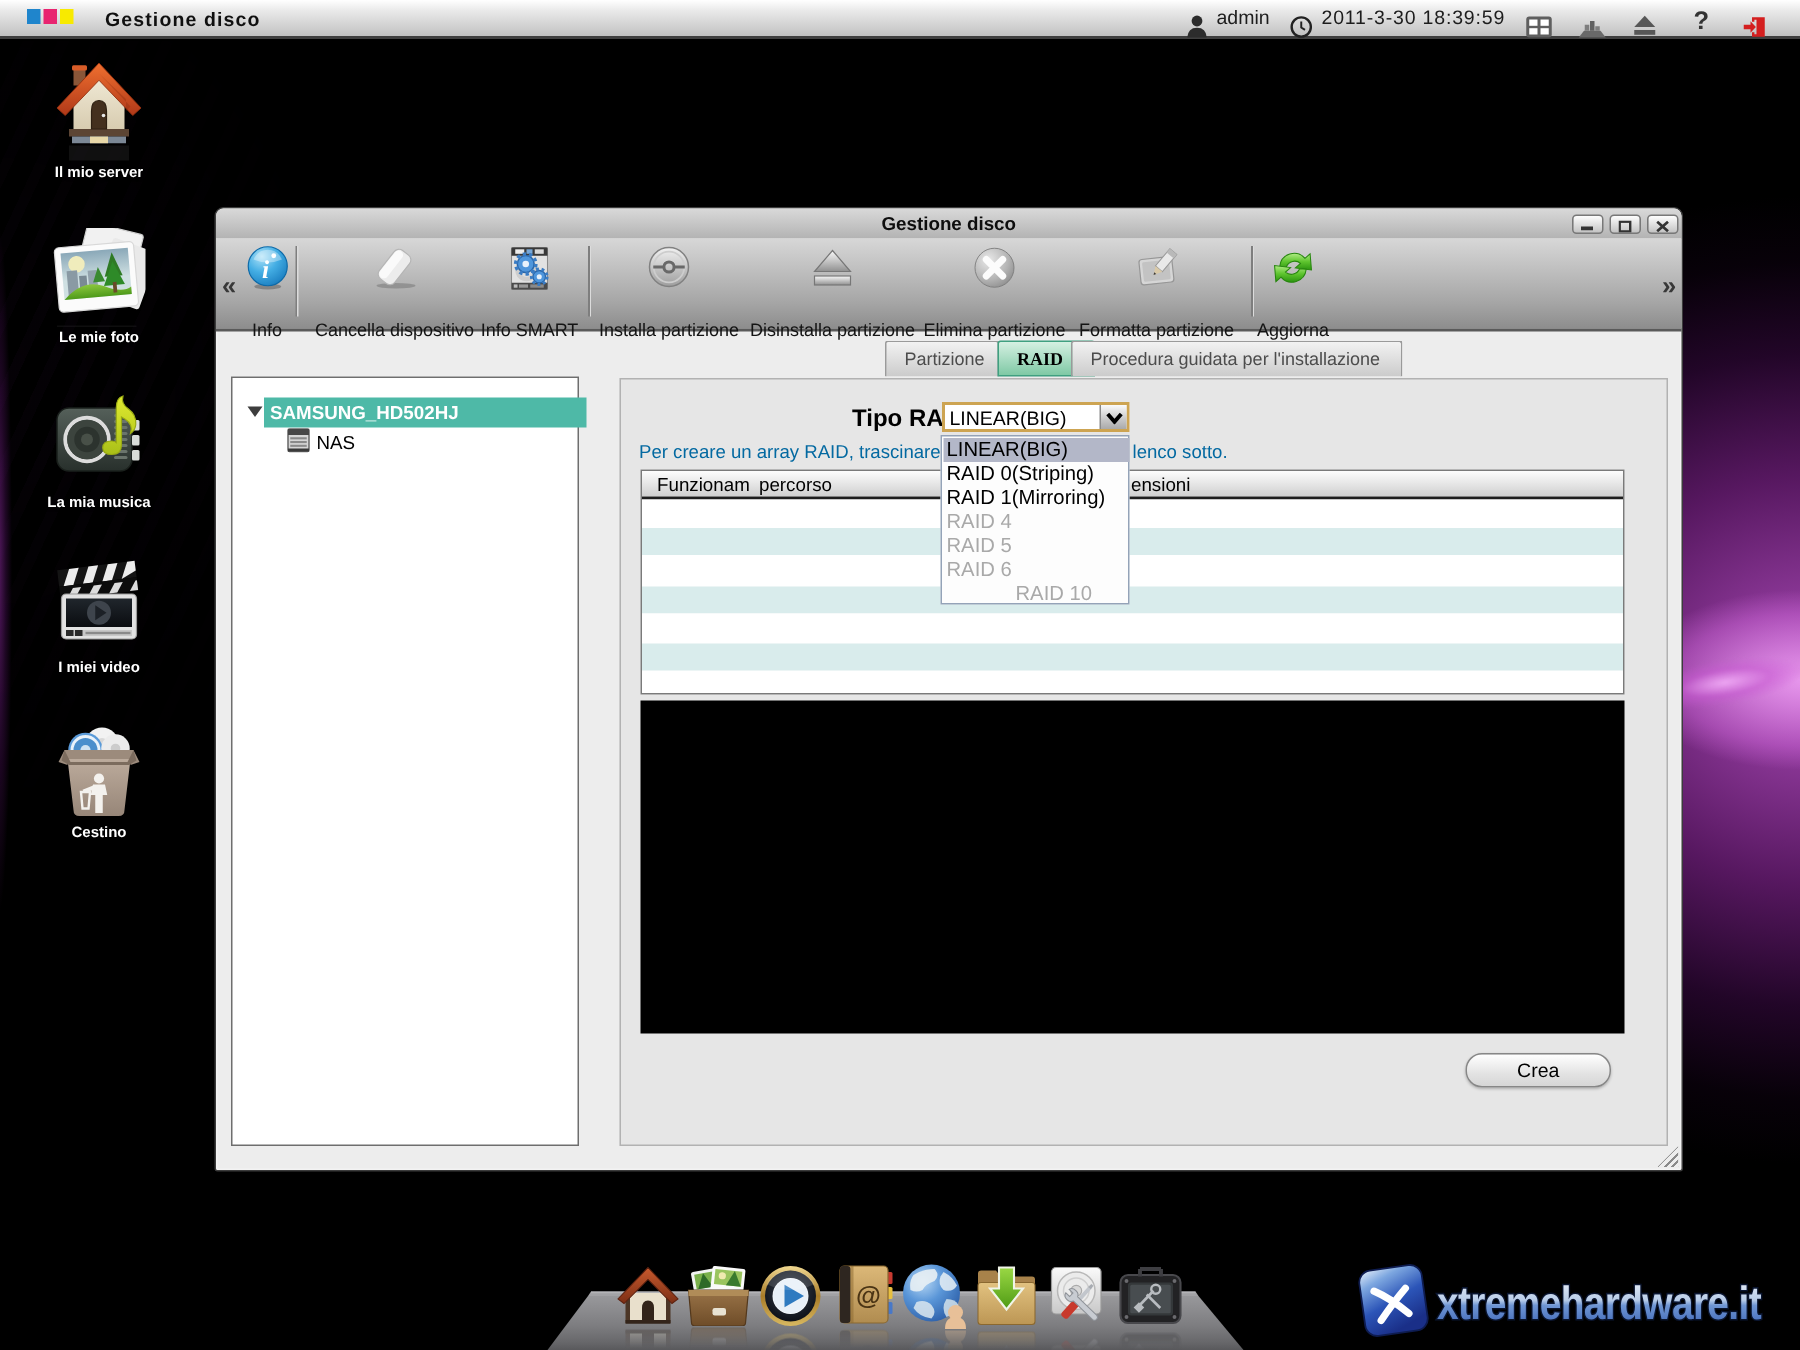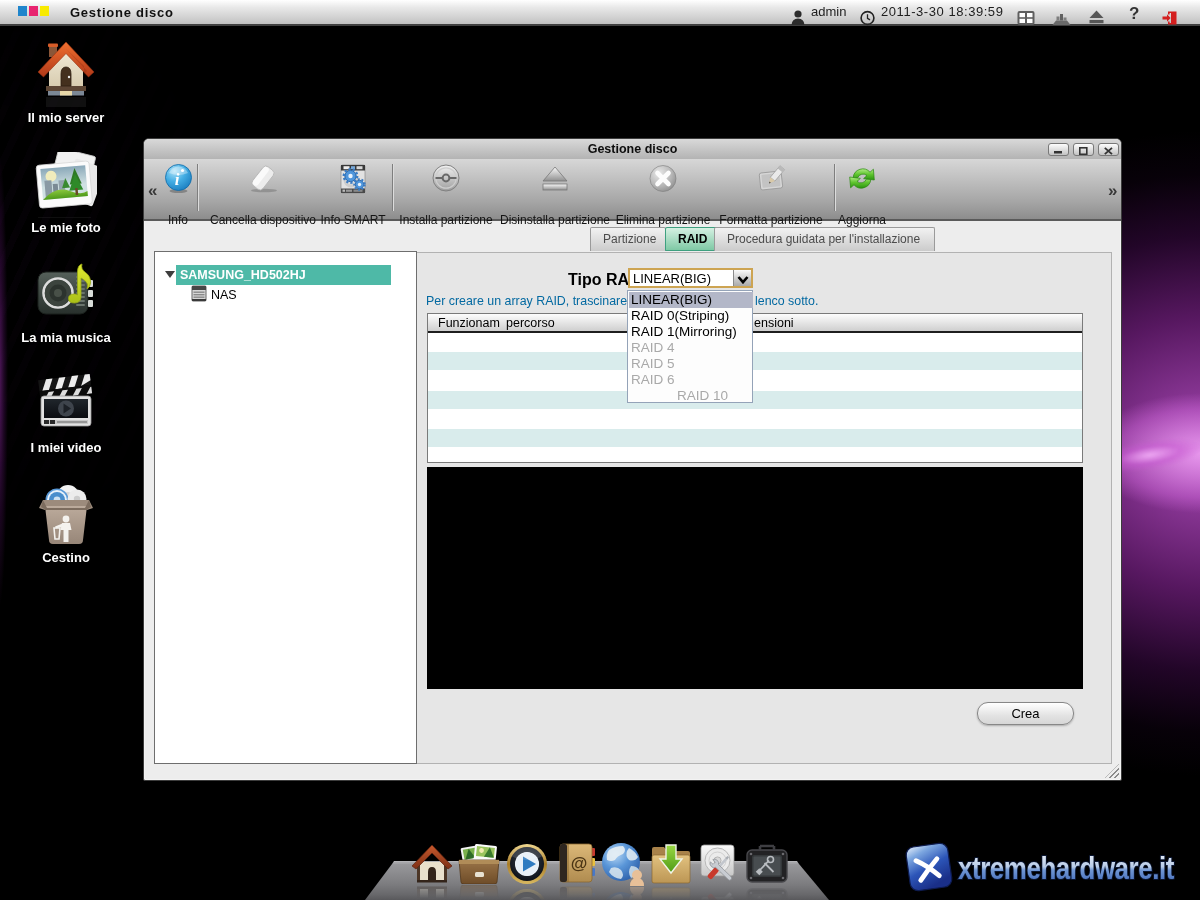--- a/index.html
+++ b/index.html
@@ -23,21 +23,21 @@
   
   #topbar { left:0; top:0; width:1200px; height:26px;
     background: linear-gradient(#ffffff, #e9e9e9 30%, #cdcdcd 80%, #c0c0c0);
     border-bottom:2px solid #3f3f3f; }
   #topbar .sq { position:absolute; top:6px; width:9px; height:10px; }
   #topbar .ttl { position:absolute; left:70px; top:5px; font-size:13px; font-weight:bold; color:#101010; letter-spacing:0.75px; }
   .tright { position:absolute; top:0; height:24px; line-height:24px; font-size:13px; color:#1d1d1d; }
 
   
   .dico { position:absolute; left:0; width:132px; text-align:center; }
-  .dico .lbl { color:#fff; font-weight:bold; font-size:13px; margin-top:2px; text-shadow:0 1px 2px #000; }
+  .dico .lbl { color:#fff; font-weight:bold; font-size:10px; margin-top:2px; text-shadow:0 1px 2px #000; }
   .dico svg { display:block; margin:0 auto; }
 
   
   #win { left:143px; top:138px; width:979px; height:643px; background:#ededed;
     border:1px solid #3c3c3c; border-radius:6px 6px 2px 2px;
     box-shadow: inset 0 0 0 1px rgba(255,255,255,0.35); }
   #tbar { position:absolute; left:0; top:0; width:977px; height:20px;
     background:linear-gradient(#d9d9d9,#b3b3b3); border-radius:5px 5px 0 0;
     text-align:center; font-size:12.5px; font-weight:bold; color:#0d0d0d; line-height:21px; }
   .wbtn { position:absolute; top:4px; width:21px; height:13px; border:1px solid #787878; border-radius:3px;
@@ -53,21 +53,21 @@
     background:linear-gradient(90deg,#7e7e7e 0 1px, #dcdcdc 1px 2px); }
   .chev { position:absolute; top:42px; font-size:17px; font-weight:bold; color:#383838; }
 
   
   .tab { position:absolute; top:88px; height:24px; border:1px solid #9a9a9a; border-bottom:none;
     font-size:12px; color:#4c4c4c; text-align:left; line-height:23px;
     background:linear-gradient(#f2f2f2,#cbcbcb); border-radius:2px 2px 0 0;padding-left:12px; }
   #tabRaid { background:linear-gradient(#d5f0e2,#7fc9a5); border:1px solid #3fa080; color:#000; font-weight:bold; }
 
   
-  #tree { position:absolute; left:10px; top:112px; width:263px; height:513px; background:#fff; border:1px solid #6e6e6e; }
+  #tree { position:absolute; left:10px; top:112px; width:232px; height:513px; background:#fff; border:1px solid #6e6e6e; }
   #sel { position:absolute; left:21px; top:13px; width:215px; height:20px; background:#4eb9a7;
     color:#fff; font-weight:bold; font-size:12.5px; line-height:20px; padding-left:4px; }
   #tri { position:absolute; left:10px; top:19px; width:0; height:0;
     border-left:5px solid transparent; border-right:5px solid transparent; border-top:7px solid #3d3d3d; }
   #nasrow { position:absolute; left:36px; top:33px; }
   #nasrow span { font-size:12.5px; color:#000; vertical-align:3px; margin-left:3px; }
 
   #pane { position:absolute; left:269px; top:113px; width:699px; height:512px; background:#e6e6e6; border:1px solid #b2b2b2; }
 
   .ptext { position:absolute; font-size:12.4px; color:#0369a1; }
@@ -439,21 +439,21 @@
         <div class="tl">Aggiorna</div>
       </div>
       <div class="tsep" style="left:53px;"></div>
       <div class="tsep" style="left:248px;"></div>
       <div class="tsep" style="left:689px; left:690px;"></div>
     </div>
     <div class="chev" style="left:4px;">«</div>
     <div class="chev" style="left:964px;">»</div>
 
     <div class="tab" style="left:446px; width:76px;">Partizione</div>
-    <div class="tab" id="tabRaid" style="left:521px; width:65px;">RAID</div>
+    <div class="tab" id="tabRaid" style="left:521px; width:65px;font-family:Liberation Serif, serif;">RAID</div>
     <div class="tab" style="left:570px; width:221px;">Procedura guidata per l'installazione</div>
 
     <div id="pane"></div>
     <div id="tree">
       <div id="tri"></div>
       <div id="sel">SAMSUNG_HD502HJ</div>
       <div id="nasrow">
         <svg width="17" height="17" viewBox="0 0 17 17">
           <rect x="1" y="1" width="14" height="15" rx="1" fill="#d6d6d6" stroke="#666" stroke-width="1"></rect>
           <rect x="1" y="1" width="14" height="4" fill="#474747"></rect>

